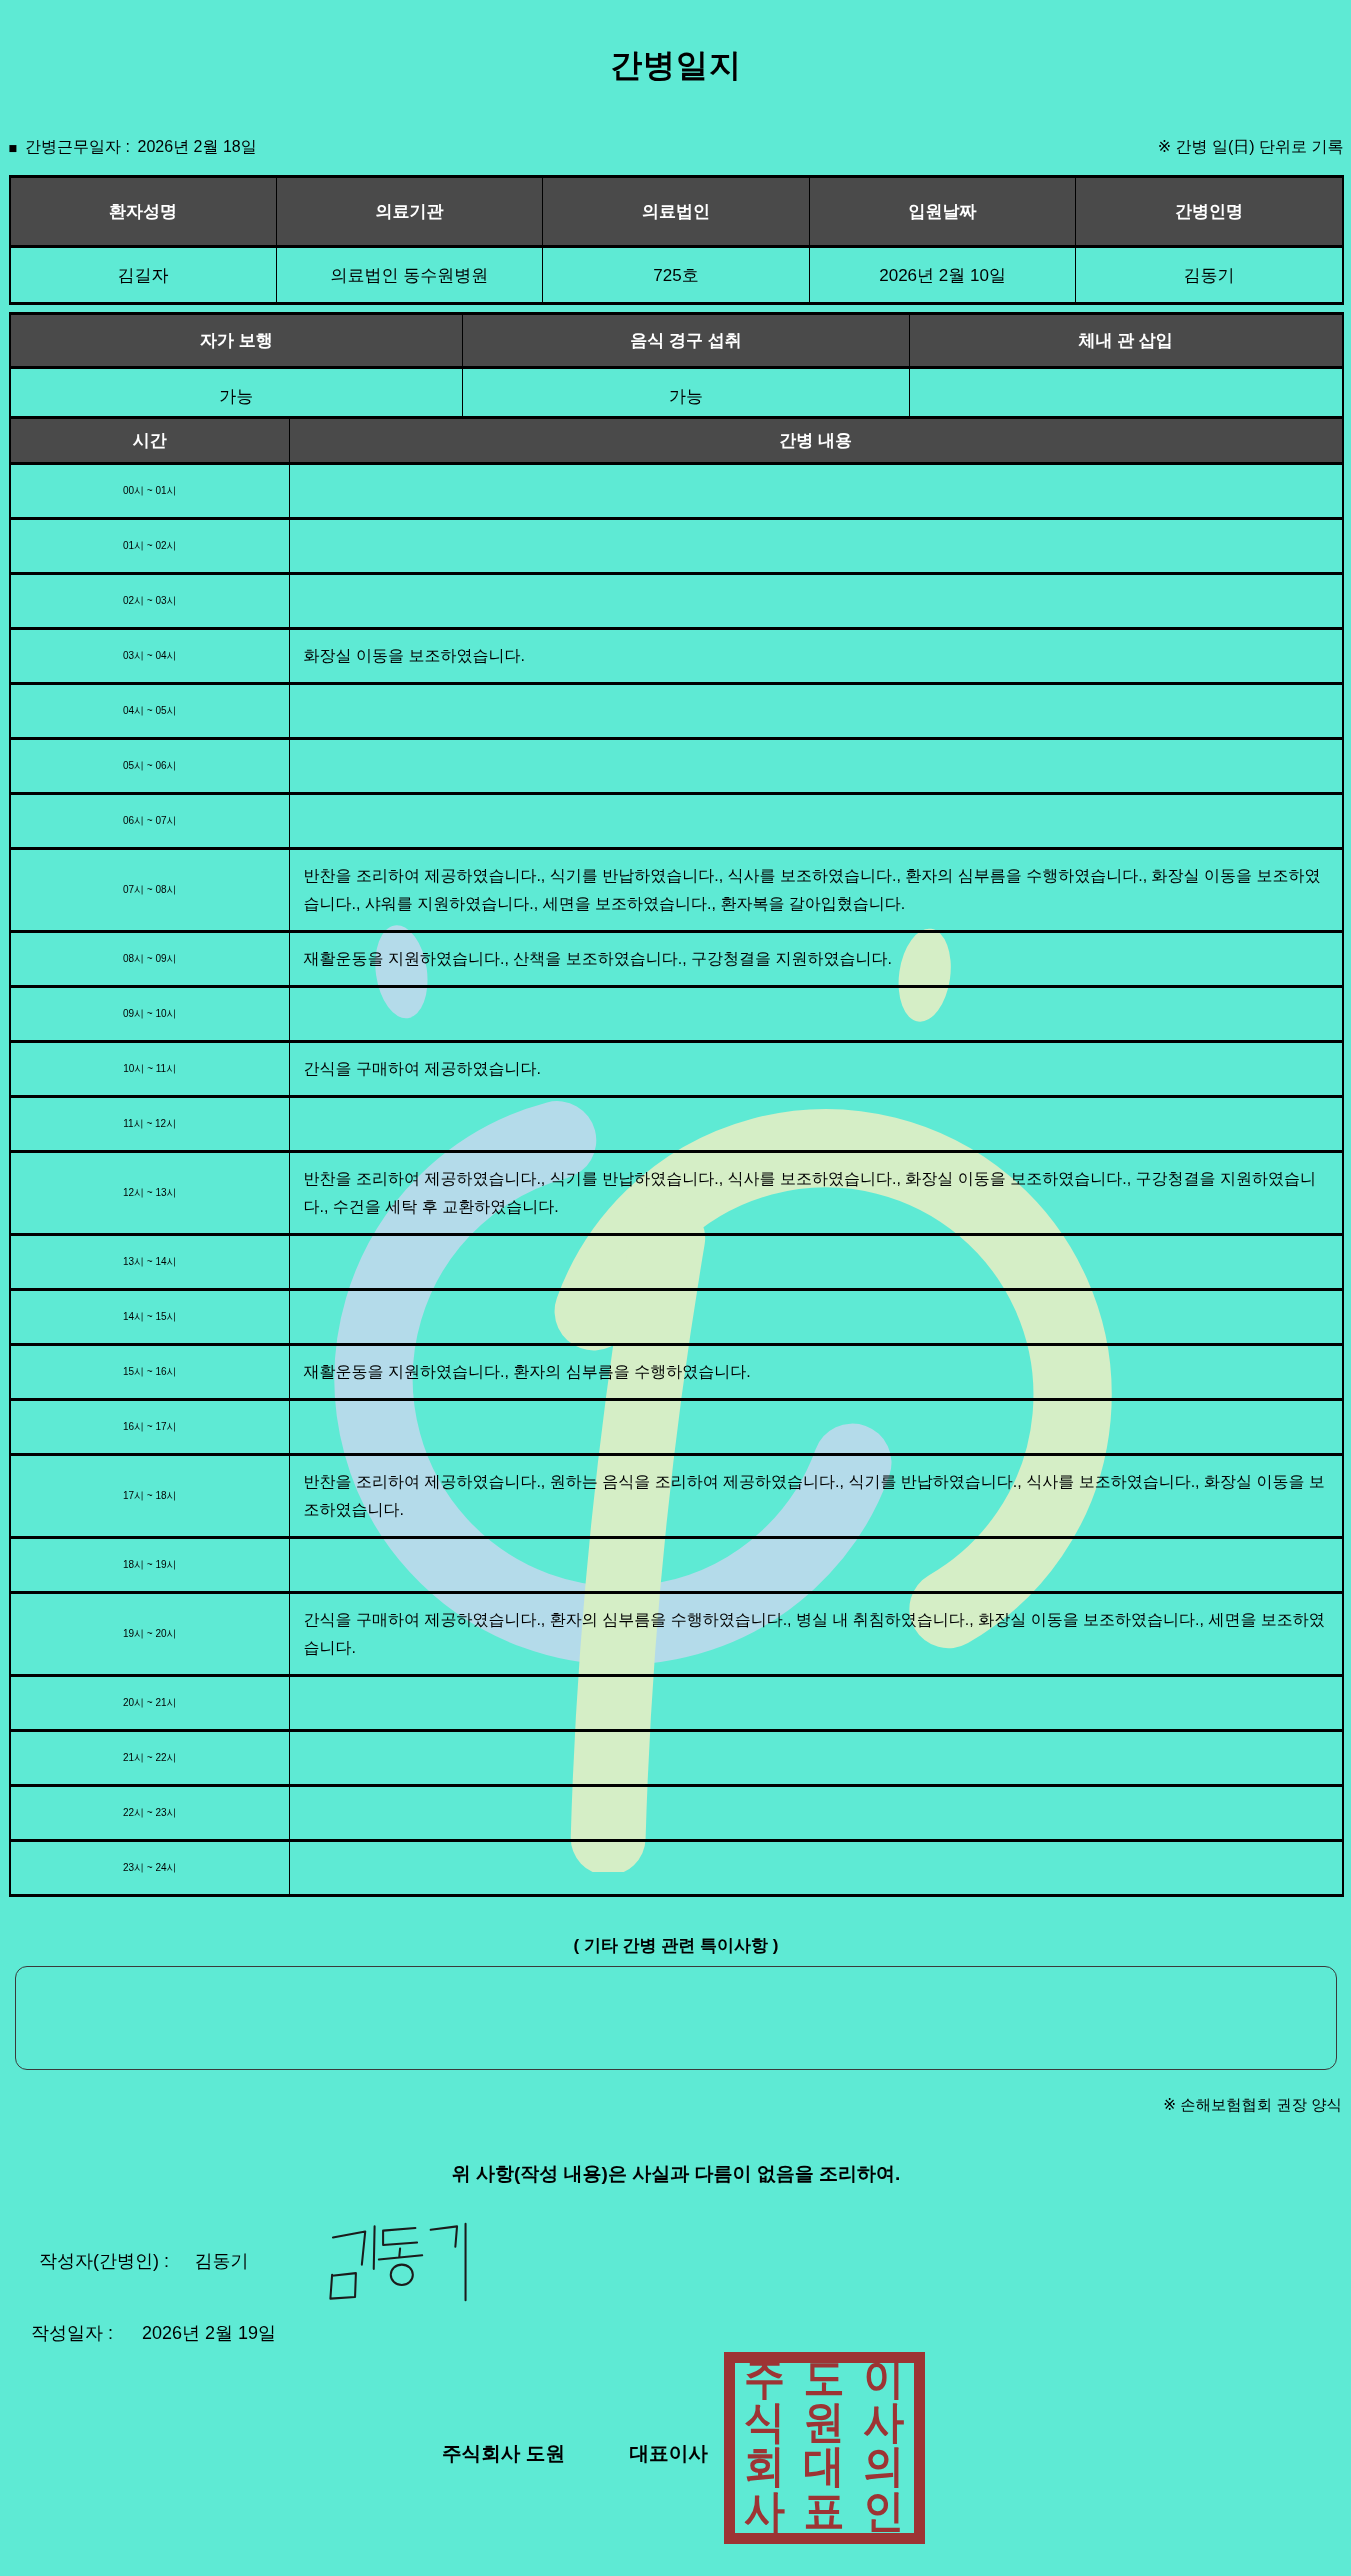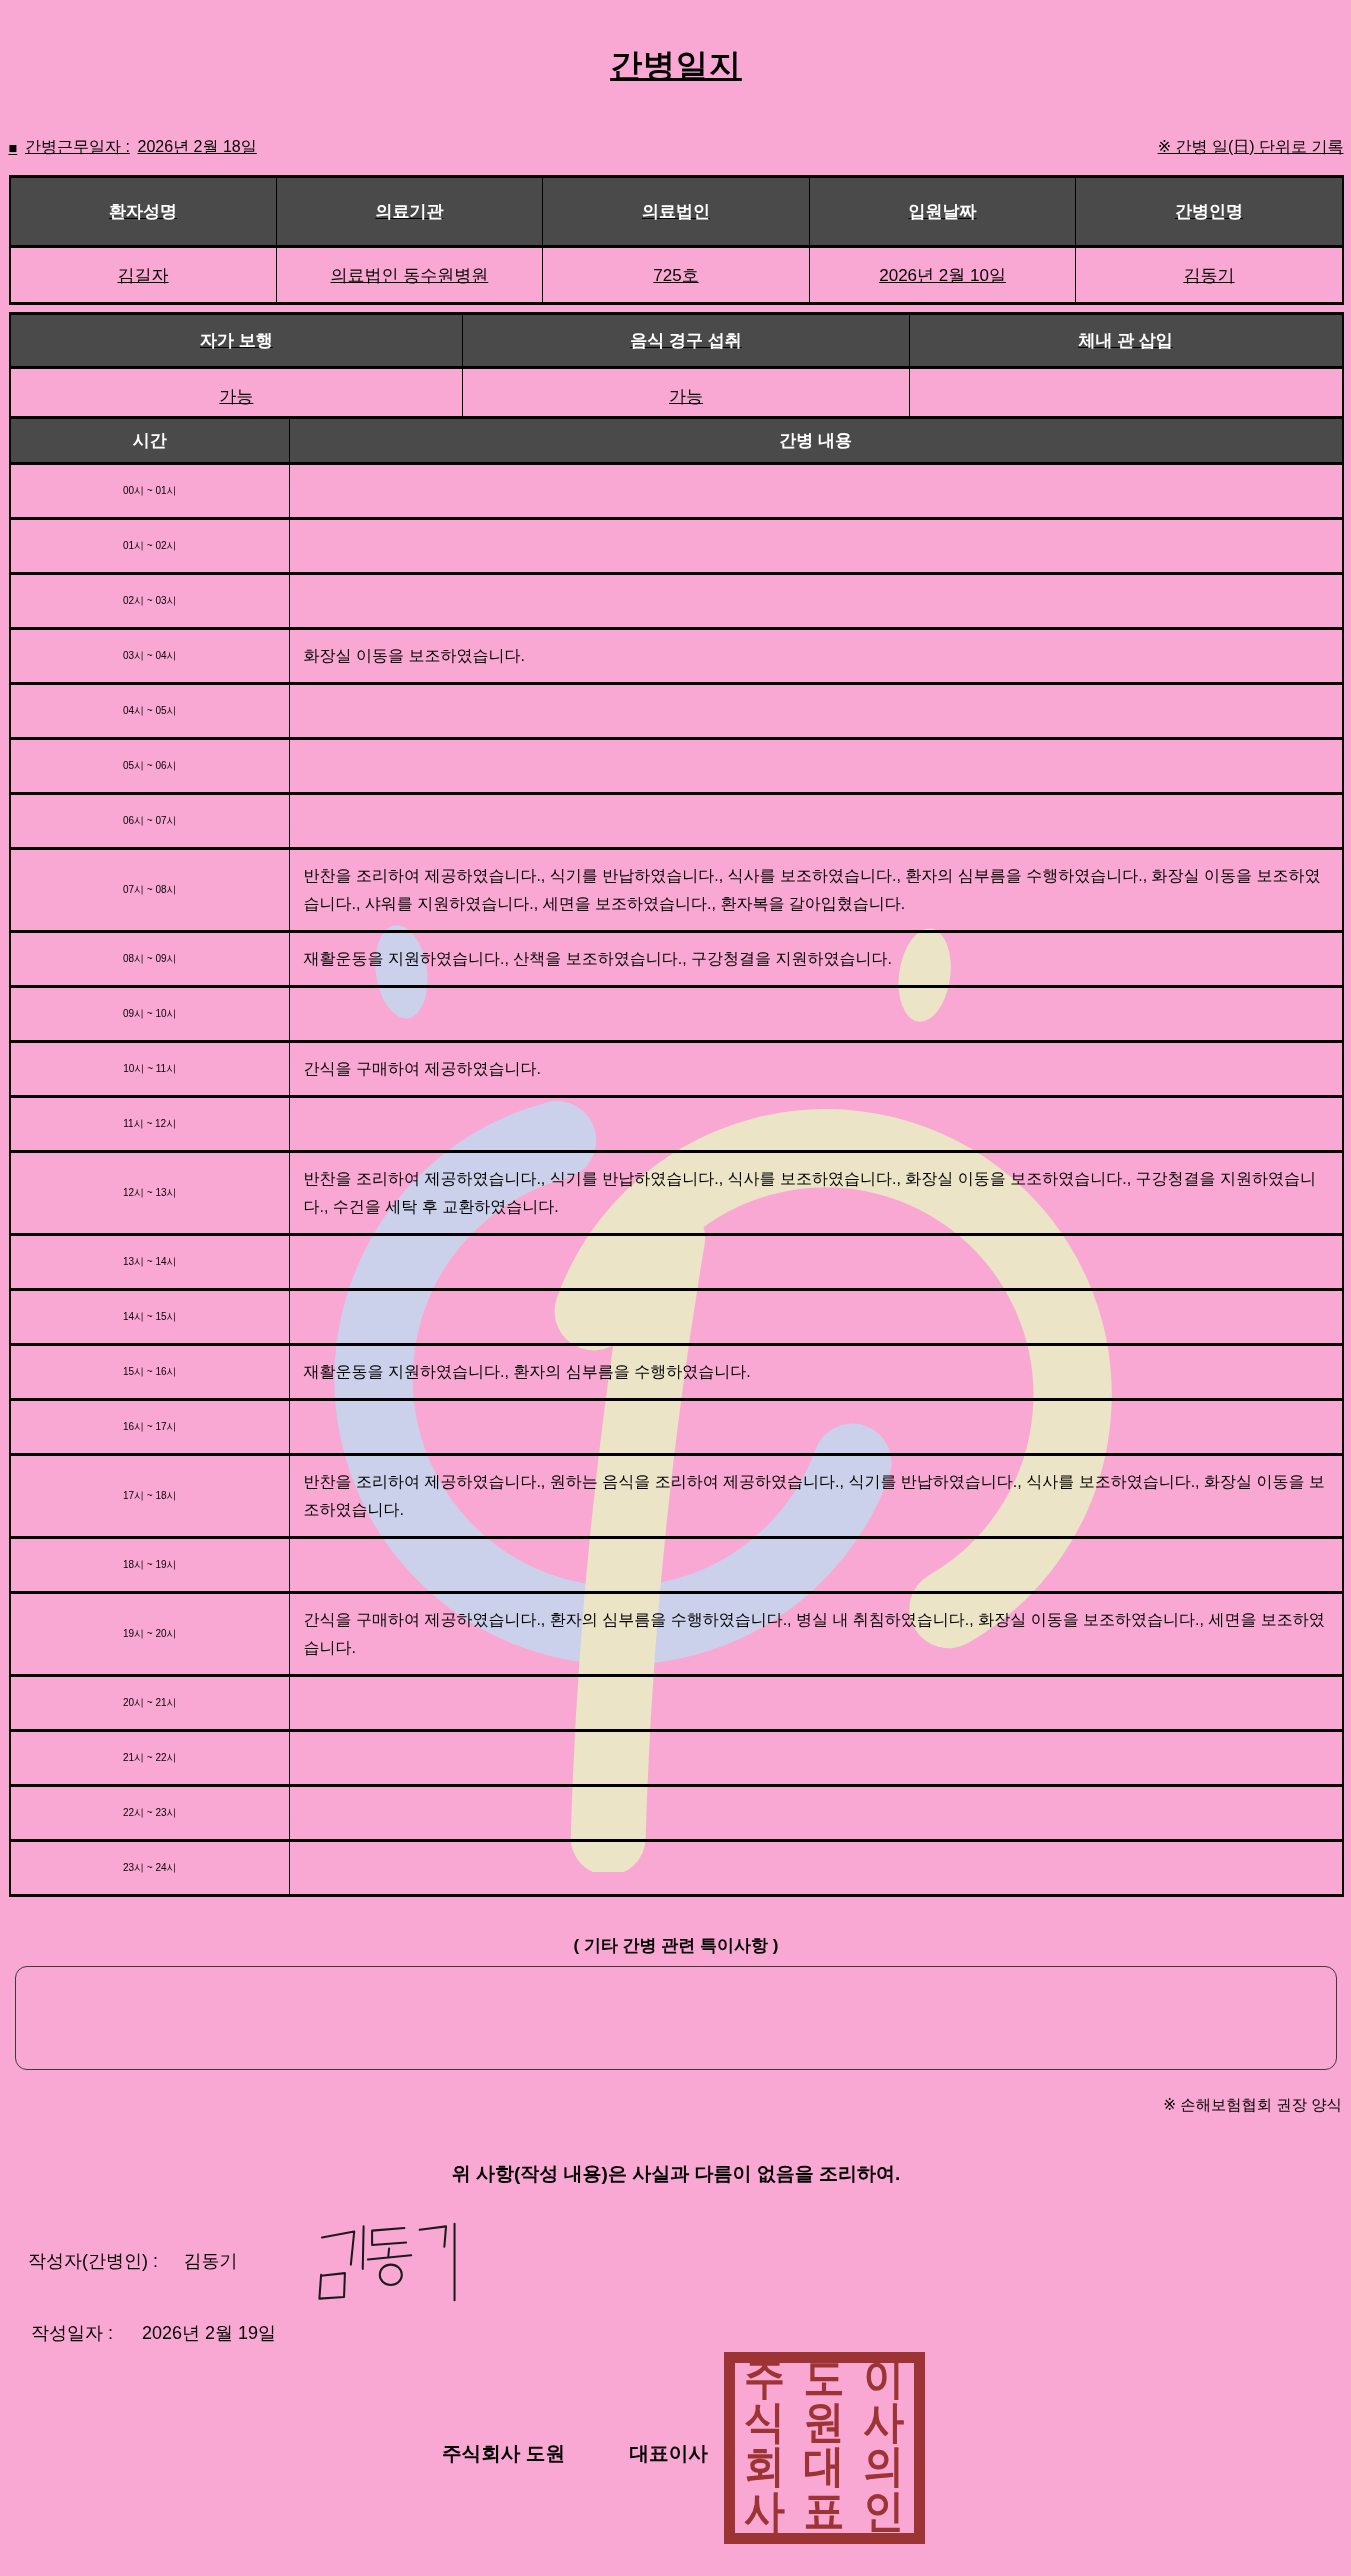--- a/index.html
+++ b/index.html
@@ -1,17 +1,17 @@
 <!DOCTYPE html>
 <html style="font-size:13.6px"><head>
 <meta charset="utf-8">
 <style>
   html,body{margin:0;padding:0;background:#fff;}
   body{width:1352px;font-family:"Liberation Sans","DejaVu Sans",sans-serif;color:#000;}
-  .page{position:relative;width:1352px;height:2576px;background:#f9a8d4;overflow:hidden;text-decoration:underline;}
+  .page{position:relative;width:1352px;height:2576px;background:#5eead4;overflow:hidden;}
   .content{position:relative;z-index:1;}
   .watermark{position:absolute;left:238px;top:885px;z-index:0;}
 
   .title{margin:0;padding-top:44px;text-align:center;font-size:32px;font-weight:800;letter-spacing:0.9px;}
   .info-line{display:flex;justify-content:space-between;align-items:flex-end;margin:49px 8.5px 0 8.5px;font-size:16px;}
   .info-left{display:flex;align-items:center;gap:7.7px;}
   .info-left .bullet{font-size:14.5px;}
   .grid{width:1335px;margin:17px auto 0 auto;border-collapse:collapse;table-layout:fixed;border:2.6px solid #000;}
   .grid th,.grid td{border:2.6px solid #000;border-top-width:3.4px;border-bottom-width:3.4px;border-left-width:1.7px;border-right-width:1.7px;overflow:hidden;}
   .grid th{background:#4a4a4a;color:#fff;font-weight:bold;font-size:17px;text-align:center;}
@@ -32,21 +32,21 @@
   .care-table tr.row.tall{height:83px;}
   .care-table td.time{font-size:10px;text-align:center;}
   .care-table td.content{font-size:16px;text-align:left;padding:5.1px 13.6px;line-height:28px;}
 
   .notes-title{position:absolute;top:1934px;left:0;width:100%;text-align:center;font-size:17px;font-weight:bold;}
   .notes-box{position:absolute;top:1966px;left:15.3px;right:15.3px;height:104px;border:1.7px solid #3a3a3a;border-radius:12px;background:transparent;font-size:16px;padding:8.5px 12px;box-sizing:border-box;}
 
   .footer{position:absolute;top:2086px;left:0;width:1352px;height:490px;}
   .form-note{position:absolute;top:8.5px;right:10.2px;font-size:15.3px;}
   .confirmation{position:absolute;top:75px;left:0;width:100%;text-align:center;font-size:19px;font-weight:bold;}
-  .writer-row{position:absolute;top:163px;left:28px;font-size:18px;display:flex;align-items:center;}
+  .writer-row{position:absolute;top:163px;left:39px;font-size:18px;display:flex;align-items:center;}
   .writer-name{margin-left:25.5px;}
   .signature{position:absolute;left:288px;top:-27px;}
   .date-row{position:absolute;top:235px;left:31px;font-size:18px;display:flex;}
   .date-row .val{margin-left:29px;}
   .company-row{position:absolute;top:354px;left:442px;font-size:19.6px;font-weight:bold;display:flex;gap:39px;}
   .company-row .ceo{margin-left:25.5px;}
   .stamp{position:absolute;left:724px;top:266px;width:201px;height:192px;box-sizing:border-box;border:11px solid #9d3434;display:flex;flex-direction:row;justify-content:space-evenly;background:rgba(255,255,255,0);}
   .stamp div{color:#9d3434;font-size:41px;font-weight:900;text-align:center;letter-spacing:0.9px;line-height:1;transform:scaleY(1.08);}
 </style>
 </head>

